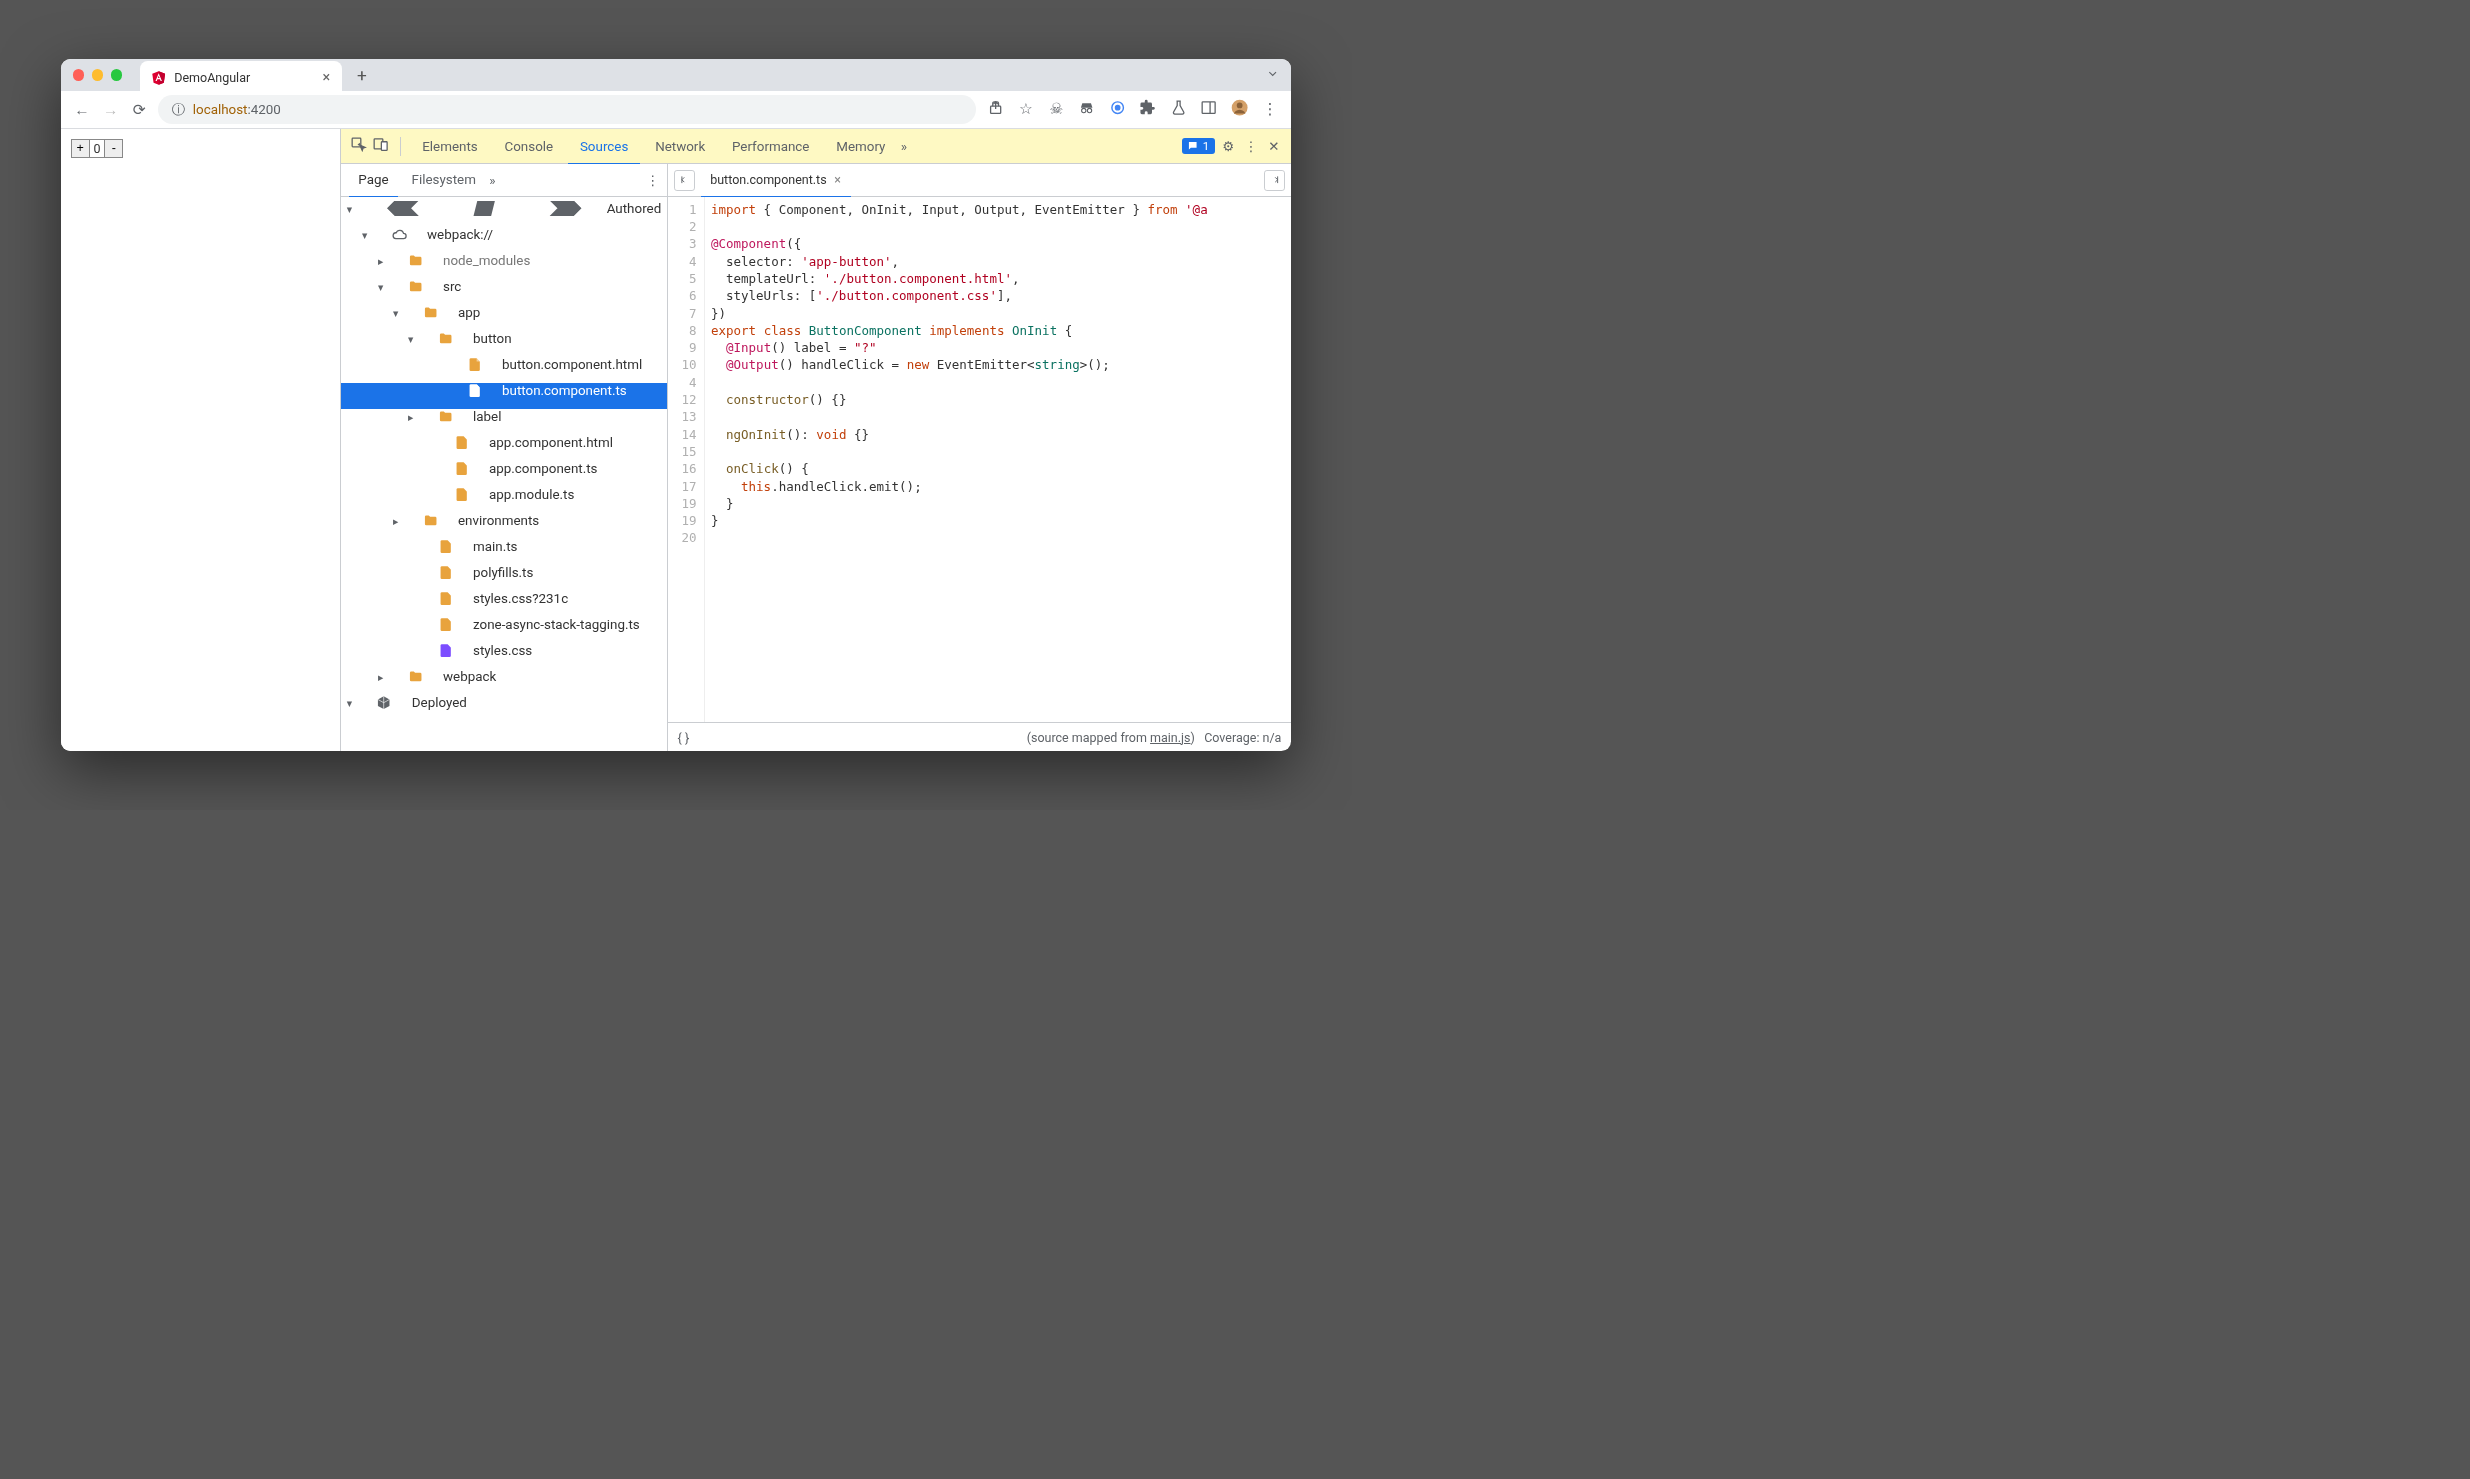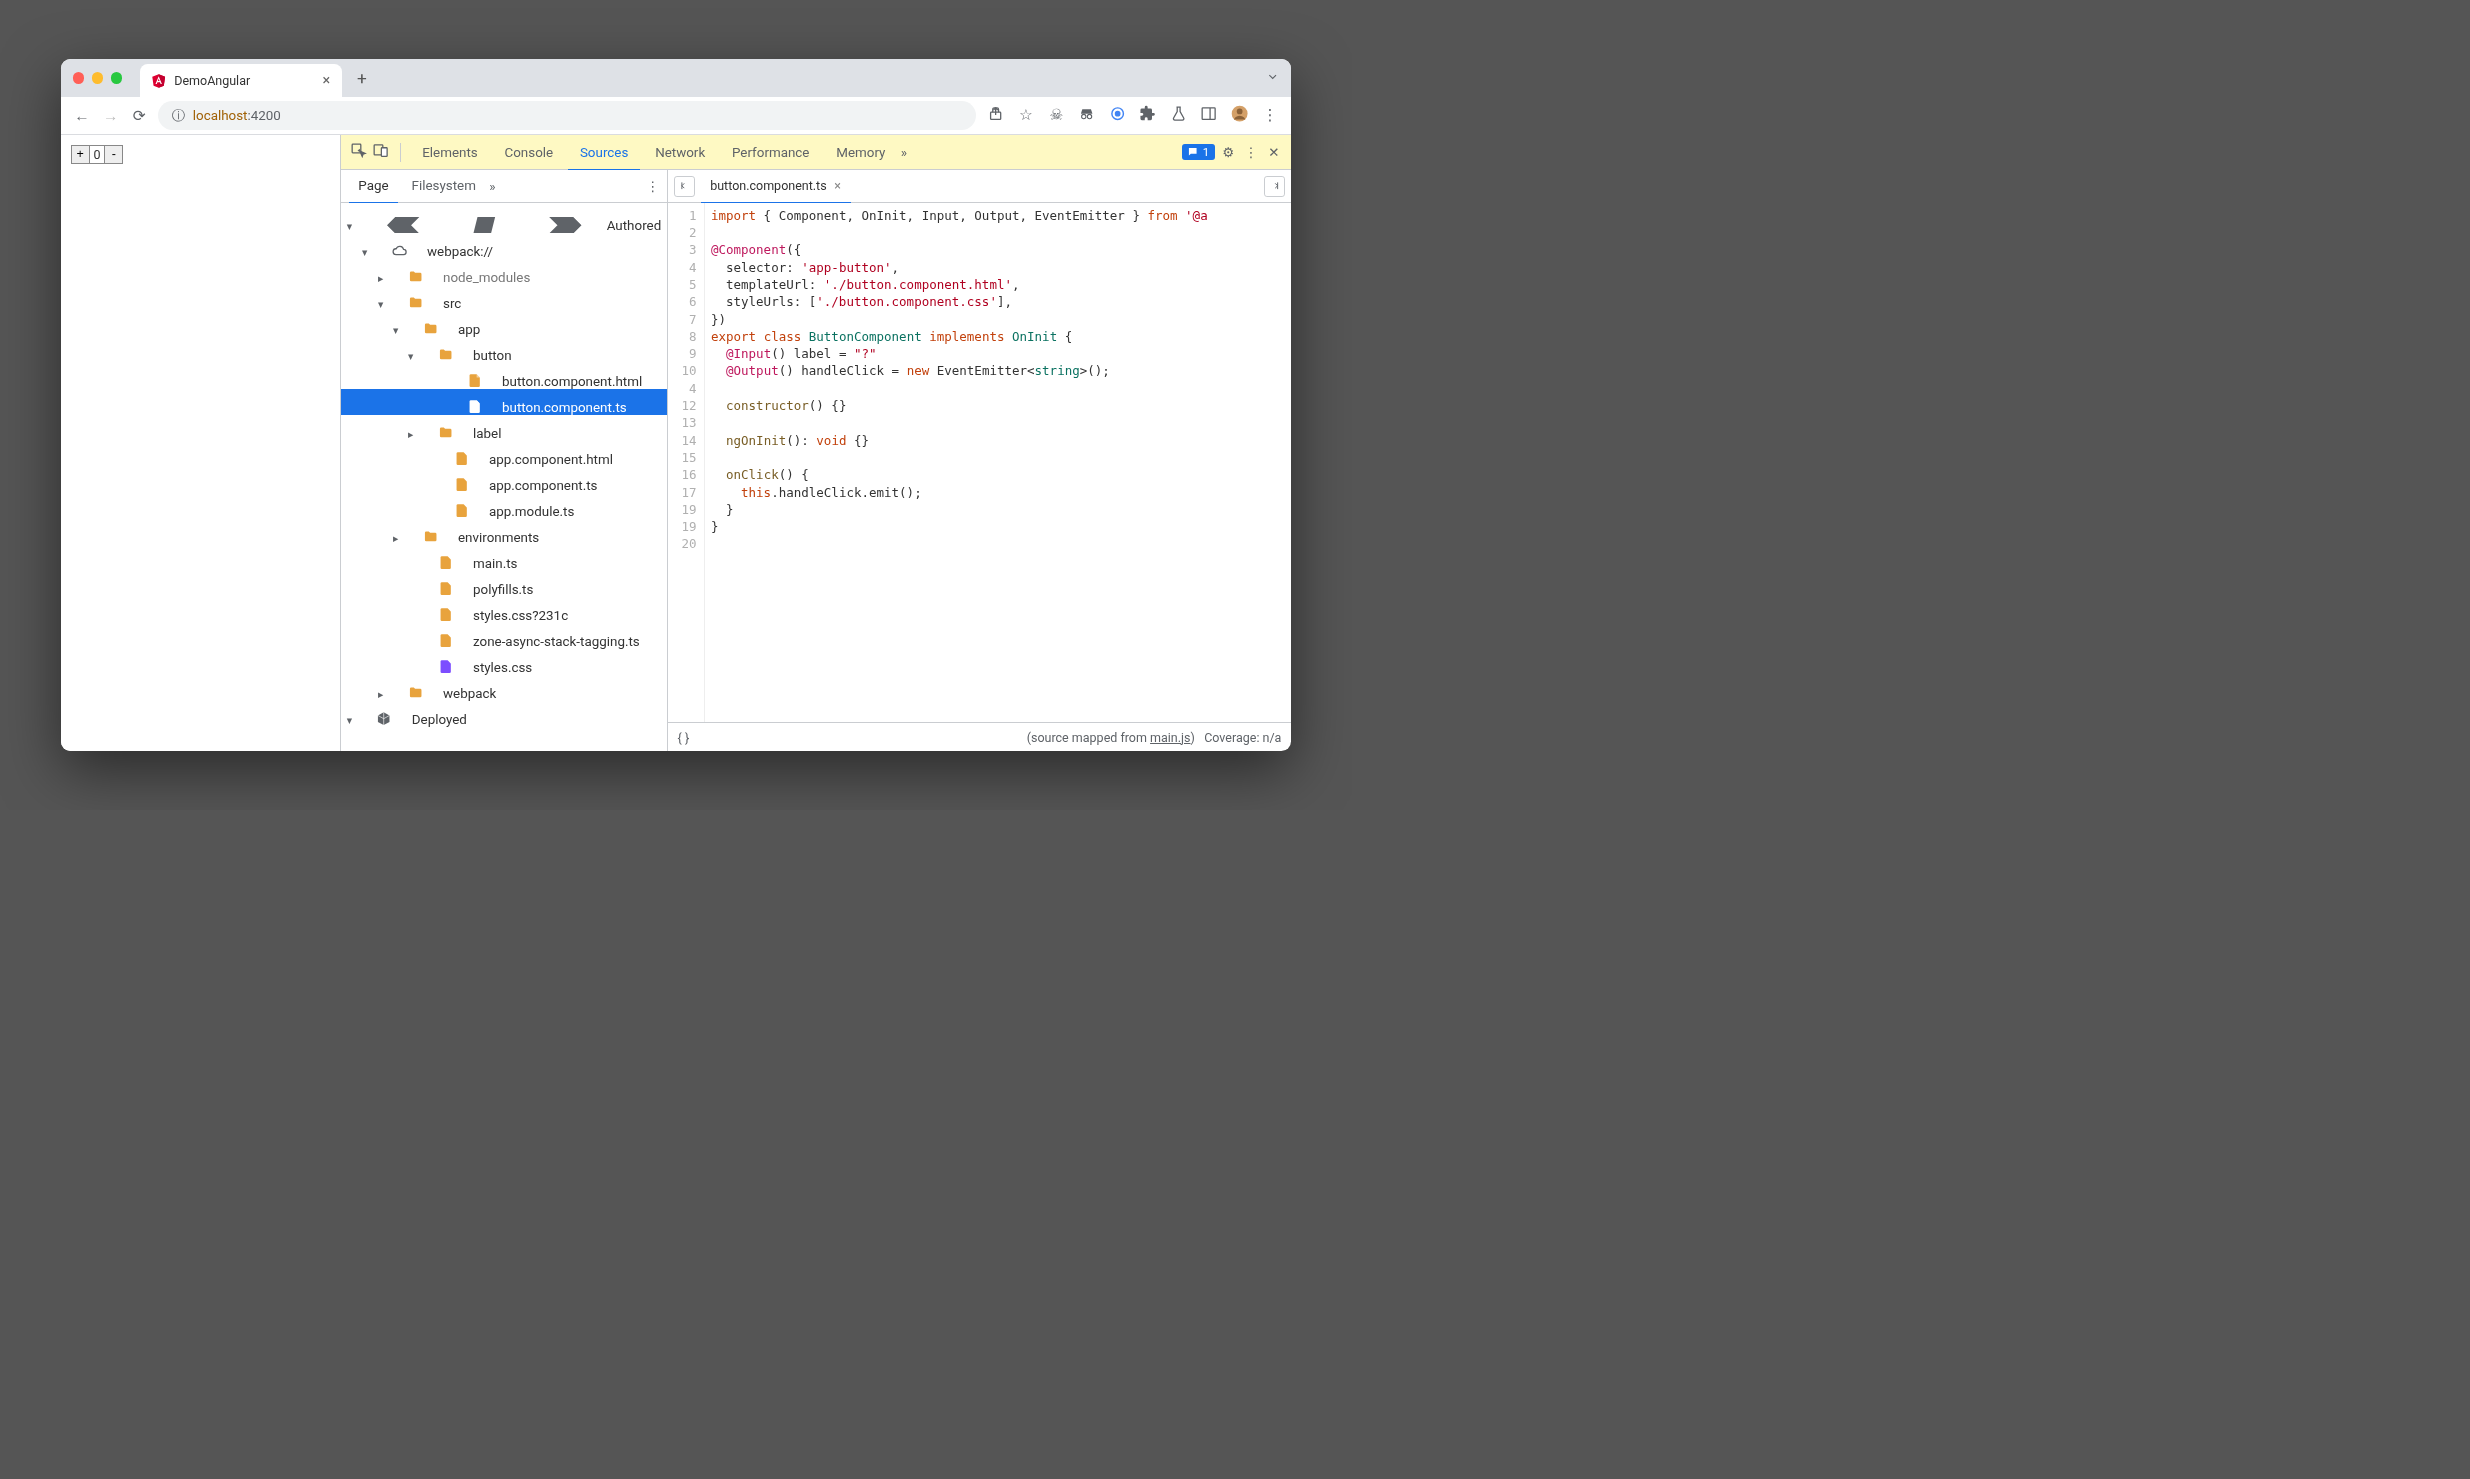--- a/index.html
+++ b/index.html
@@ -17,21 +17,21 @@
   height: 692px;
   background: #fff;
   border-radius: 9.6px;
   box-shadow: 0 19px 58px rgba(0,0,0,0.5);
   overflow: hidden;
   display: flex;
   flex-direction: column;
 }
 
 .tabstrip {
-  height: 38px;
+  height: 32px;
   background: #dee1e6;
   display: flex;
   align-items: center;
   padding: 0 11.5px;
   gap: 7.7px;
 }
 .traffic { display:flex; gap:7.7px; margin-right:9.6px;}
 .dot { width:11.5px; height:11.5px; border-radius:50%; }
 .dot.r{background:#ff5f57;} .dot.y{background:#febc2e;} .dot.g{background:#28c840;}
 .tab {
@@ -83,21 +83,21 @@
 
 .nav{
   width:327px;border-right:1px solid #cacdd1;display:flex;flex-direction:column;
   font-size:13.4px;
 }
 .nav-tabs{height:33px;border-bottom:1px solid #cacdd1;display:flex;align-items:center;padding:0 7.7px;gap:3.8px;color:#5f6368;}
 .nav-tabs .ntab{padding:0 9.6px;height:33px;line-height:32px;}
 .nav-tabs .ntab.active{color:#333;border-bottom:1.9px solid #1a73e8;}
 .nav-tabs .kebab{margin-left:auto;}
 .tree{flex:1;overflow:auto;padding:3.8px 0;color:#333;}
-.trow{height:26px;display:flex;align-items:flex-end;gap:20px;padding:0 5.8px;cursor:default;white-space:nowrap;}
+.trow{height:26px;display:flex;align-items:flex-start;gap:20px;padding:0 5.8px;cursor:default;white-space:nowrap;}
 .trow.sel{background:#1b73e8;color:#fff;}
 .tw{display:inline-block;} 
 .tw::before{content:"▸";font-size:10.6px;color:#5f6368;display:inline-block;width:9.6px;}
 .tw.open::before{content:"▾";}
 .notw{width:9.6px;display:inline-block;}
 .fico{width:15.4px;height:15.4px;display:inline-flex;align-items:center;justify-content:center;}
 .fico.folder svg{fill:#e8a33d;}
 .fico.file svg{fill:#e8a33d;}
 .fico.file.purple svg{fill:#7c4dff;}
 .fico.cloud svg{fill:none;stroke:#5f6368;}

